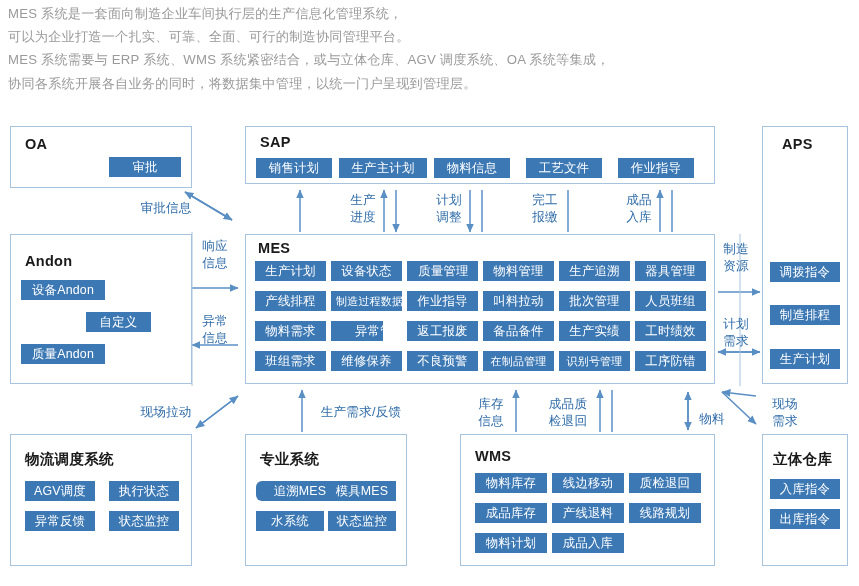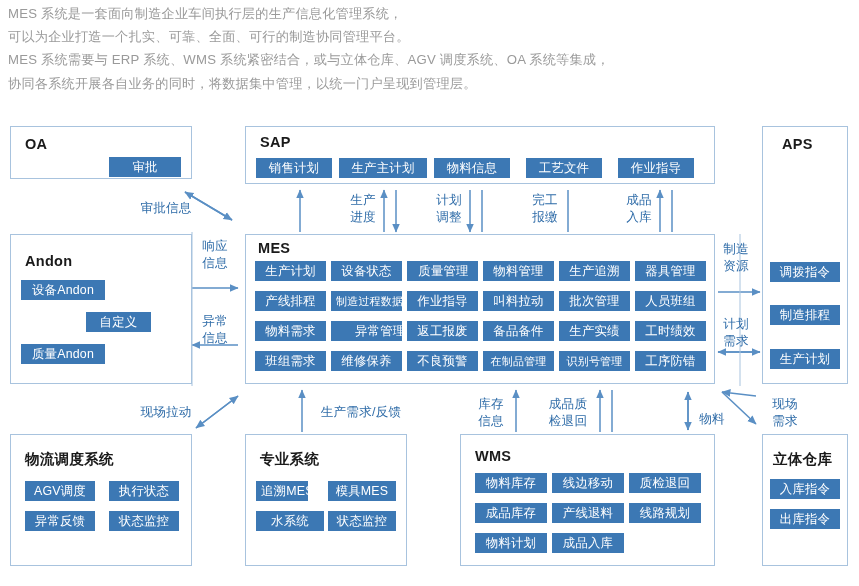--- a/index.html
+++ b/index.html
@@ -123,21 +123,21 @@
       <line x1="612" y1="390" x2="612" y2="432"></line>
 
       <line x1="688" y1="392" x2="688" y2="430" marker-end="url(#ah)"></line>
       <line x1="688" y1="430" x2="688" y2="392" marker-end="url(#ah)"></line>
 
       <line x1="756" y1="396" x2="722" y2="392" marker-end="url(#ah)"></line>
       <line x1="722" y1="392" x2="756" y2="424" marker-end="url(#ah)"></line>
     </g>
   </svg>
 
-  <div class="box" style="left:10px;top:126px;width:182px;height:53px;">
+  <div class="box" style="left:10px;top:126px;width:182px;height:62px;">
     <div class="box-title" style="left:14px;top:9px;">OA</div>
     <div class="tag" style="left:98px;top:30px;width:72px;">审批</div>
   </div>
 
   <div class="box" style="left:245px;top:126px;width:470px;height:58px;">
     <div class="box-title" style="left:14px;top:7px;">SAP</div>
     <div class="tag" style="left:10px;top:31px;width:76px;">销售计划</div>
     <div class="tag" style="left:93px;top:31px;width:88px;">生产主计划</div>
     <div class="tag" style="left:188px;top:31px;width:76px;">物料信息</div>
     <div class="tag" style="left:280px;top:31px;width:76px;">工艺文件</div>
@@ -169,21 +169,21 @@
     <div class="tag" style="left:389px;top:26px;width:71px;">器具管理</div>
 
     <div class="tag" style="left:9px;top:56px;width:71px;">产线排程</div>
     <div class="tag sm" style="left:85px;top:56px;width:71px;">制造过程数据</div>
     <div class="tag" style="left:161px;top:56px;width:71px;">作业指导</div>
     <div class="tag" style="left:237px;top:56px;width:71px;">叫料拉动</div>
     <div class="tag" style="left:313px;top:56px;width:71px;">批次管理</div>
     <div class="tag" style="left:389px;top:56px;width:71px;">人员班组</div>
 
     <div class="tag" style="left:9px;top:86px;width:71px;">物料需求</div>
-    <div class="tag" style="left:85px;top:86px;width:71px;padding-left:24px;">异常管理</div>
+    <div class="tag" style="left:85px;top:86px;width:52px;padding-left:24px;">异常管理</div>
     <div class="tag" style="left:161px;top:86px;width:71px;">返工报废</div>
     <div class="tag" style="left:237px;top:86px;width:71px;">备品备件</div>
     <div class="tag" style="left:313px;top:86px;width:71px;">生产实绩</div>
     <div class="tag" style="left:389px;top:86px;width:71px;">工时绩效</div>
 
     <div class="tag" style="left:9px;top:116px;width:71px;">班组需求</div>
     <div class="tag" style="left:85px;top:116px;width:71px;">维修保养</div>
     <div class="tag" style="left:161px;top:116px;width:71px;">不良预警</div>
     <div class="tag sm" style="left:237px;top:116px;width:71px;">在制品管理</div>
     <div class="tag sm" style="left:313px;top:116px;width:71px;">识别号管理</div>
@@ -193,21 +193,21 @@
   <div class="box" style="left:10px;top:434px;width:182px;height:132px;">
     <div class="box-title" style="left:14px;top:15px;">物流调度系统</div>
     <div class="tag" style="left:14px;top:46px;width:70px;">AGV调度</div>
     <div class="tag" style="left:98px;top:46px;width:70px;">执行状态</div>
     <div class="tag" style="left:14px;top:76px;width:70px;">异常反馈</div>
     <div class="tag" style="left:98px;top:76px;width:70px;">状态监控</div>
   </div>
 
   <div class="box" style="left:245px;top:434px;width:162px;height:132px;">
     <div class="box-title" style="left:14px;top:15px;">专业系统</div>
-    <div class="tag" style="left:10px;top:46px;width:52px;">追溯MES</div>
+    <div class="tag" style="left:10px;top:46px;width:88px;border-radius:6px;">追溯MES</div>
     <div class="tag" style="left:82px;top:46px;width:68px;">模具MES</div>
     <div class="tag" style="left:10px;top:76px;width:68px;text-align:center;">水系统</div>
     <div class="tag" style="left:82px;top:76px;width:68px;">状态监控</div>
   </div>
 
   <div class="box" style="left:460px;top:434px;width:255px;height:132px;">
     <div class="box-title" style="left:14px;top:13px;">WMS</div>
     <div class="tag" style="left:14px;top:38px;width:72px;">物料库存</div>
     <div class="tag" style="left:91px;top:38px;width:72px;">线边移动</div>
     <div class="tag" style="left:168px;top:38px;width:72px;">质检退回</div>

